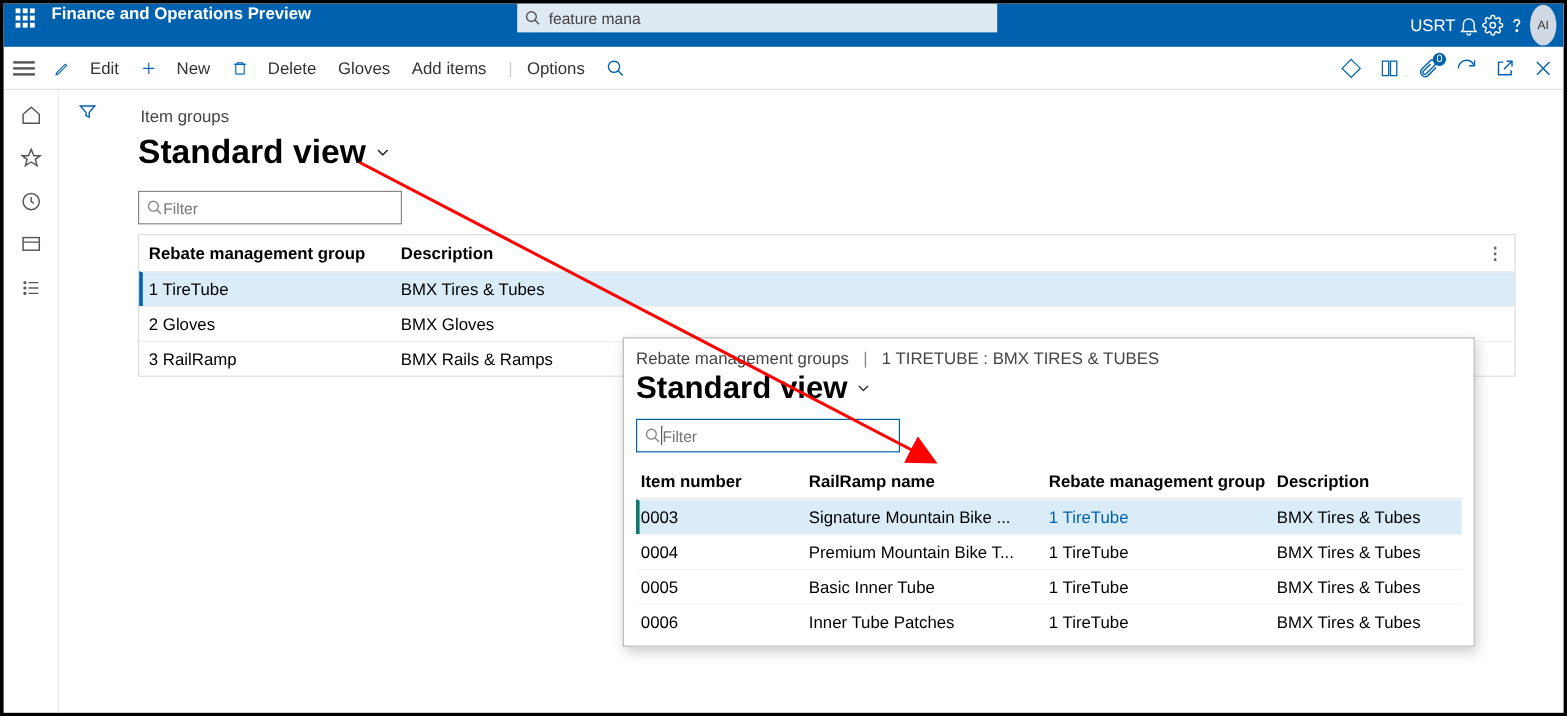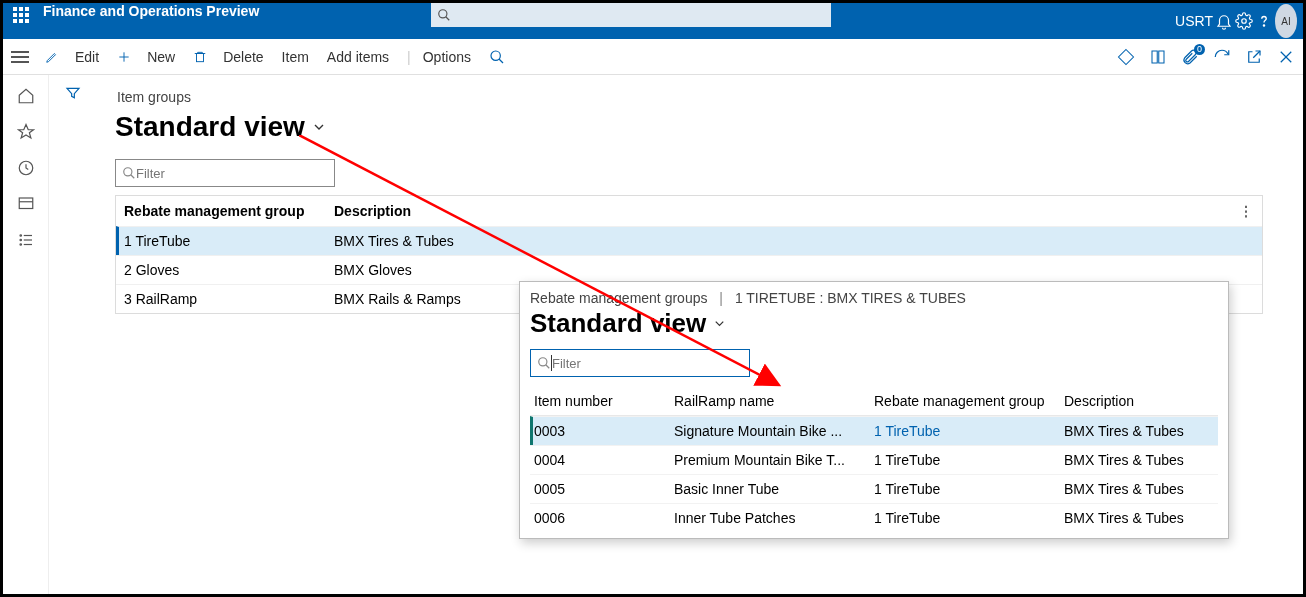--- a/index.html
+++ b/index.html
@@ -61,21 +61,21 @@
   }
   .popup .crumbs { font-size:14px; color:#444; margin-bottom:2px; }
   .popup .crumbs .sep { margin:0 8px; color:#888; }
   .popup .view-heading2 { font-size:26px; font-weight:600; display:flex; align-items:center; gap:6px; margin-top:2px; }
   .popup .filter-input2 { margin-top:10px; width:220px; height:28px; border:1px solid #0062af; display:flex; align-items:center; padding:0 6px; }
   .popup .filter-input2 input { border:none; flex:1; outline:none; font-size:13px; }
   .cursor-bar { width:1px; height:16px; background:#333; }
 
   .grid2 { margin-top:10px; margin-bottom:6px; }
   .g2-header, .g2-row { display:grid; grid-template-columns: 140px 200px 190px 1fr; font-size:14px; padding:6px 4px; }
-  .g2-header { font-weight:400; border-bottom:1px solid #e8e8e8; }
+  .g2-header { font-weight:700; border-bottom:1px solid #e8e8e8; }
   .g2-row { border-top:1px solid #f2f2f2; }
   .g2-row.selected { background:#d9ecf8; border-left:3px solid #0f766e; padding-left:1px;}
   .g2-row.selected .link { color:#0062af; }
   .trunc { white-space:nowrap; overflow:hidden; text-overflow:ellipsis; }
 
   
   .arrow-svg { position:absolute; left:250px; top:60px; pointer-events:none; }
 
   svg { display:block; }
 </style>
@@ -94,20 +94,21 @@
       <span></span>
       <span></span>
   </div>
   <div class="app-title">Finance and Operations Preview</div>
   <div class="search-wrap">
     <div class="search-box">
       <svg width="14" height="14" viewBox="0 0 24 24" fill="none" stroke="#555" stroke-width="2">
           <circle cx="10" cy="10" r="7"></circle>
           <line x1="21" y1="21" x2="15" y2="15"></line>
         </svg>
+      <input value="feature mana" style="">
     </div>
   </div>
   <div class="user-area">
     <span>USRT</span>
     <svg width="18" height="18" viewBox="0 0 24 24" fill="none" stroke="#fff" stroke-width="1.6">
         <path d="M18 16v-5a6 6 0 10-12 0v5l-2 3h16z"></path>
         <path d="M10 21a2 2 0 004 0"></path>
       </svg>
     <svg width="18" height="18" viewBox="0 0 24 24" fill="none" stroke="#fff" stroke-width="1.6">
         <circle cx="12" cy="12" r="3"></circle>
@@ -142,21 +143,21 @@
   </div>
   <div class="action-item">
     <svg width="14" height="14" viewBox="0 0 24 24" fill="none" stroke="#0062af" stroke-width="1.6">
         <path d="M3 6h18"></path>
         <path d="M8 6V4h8v2"></path>
         <rect x="6" y="6" width="12" height="14"></rect>
       </svg>
     <span>Delete</span>
   </div>
   <div class="action-item">
-      <span>Item</span>
+      <span>Gloves</span>
     </div>
   <div class="action-item">
       <span>Add items</span>
     </div>
   <span class="action-divider">|</span>
   <div class="action-item bold">
       <span>Options</span>
     </div>
   <svg width="16" height="16" viewBox="0 0 24 24" fill="none" stroke="#0062af" stroke-width="1.8">
       <circle cx="10" cy="10" r="7"></circle>

